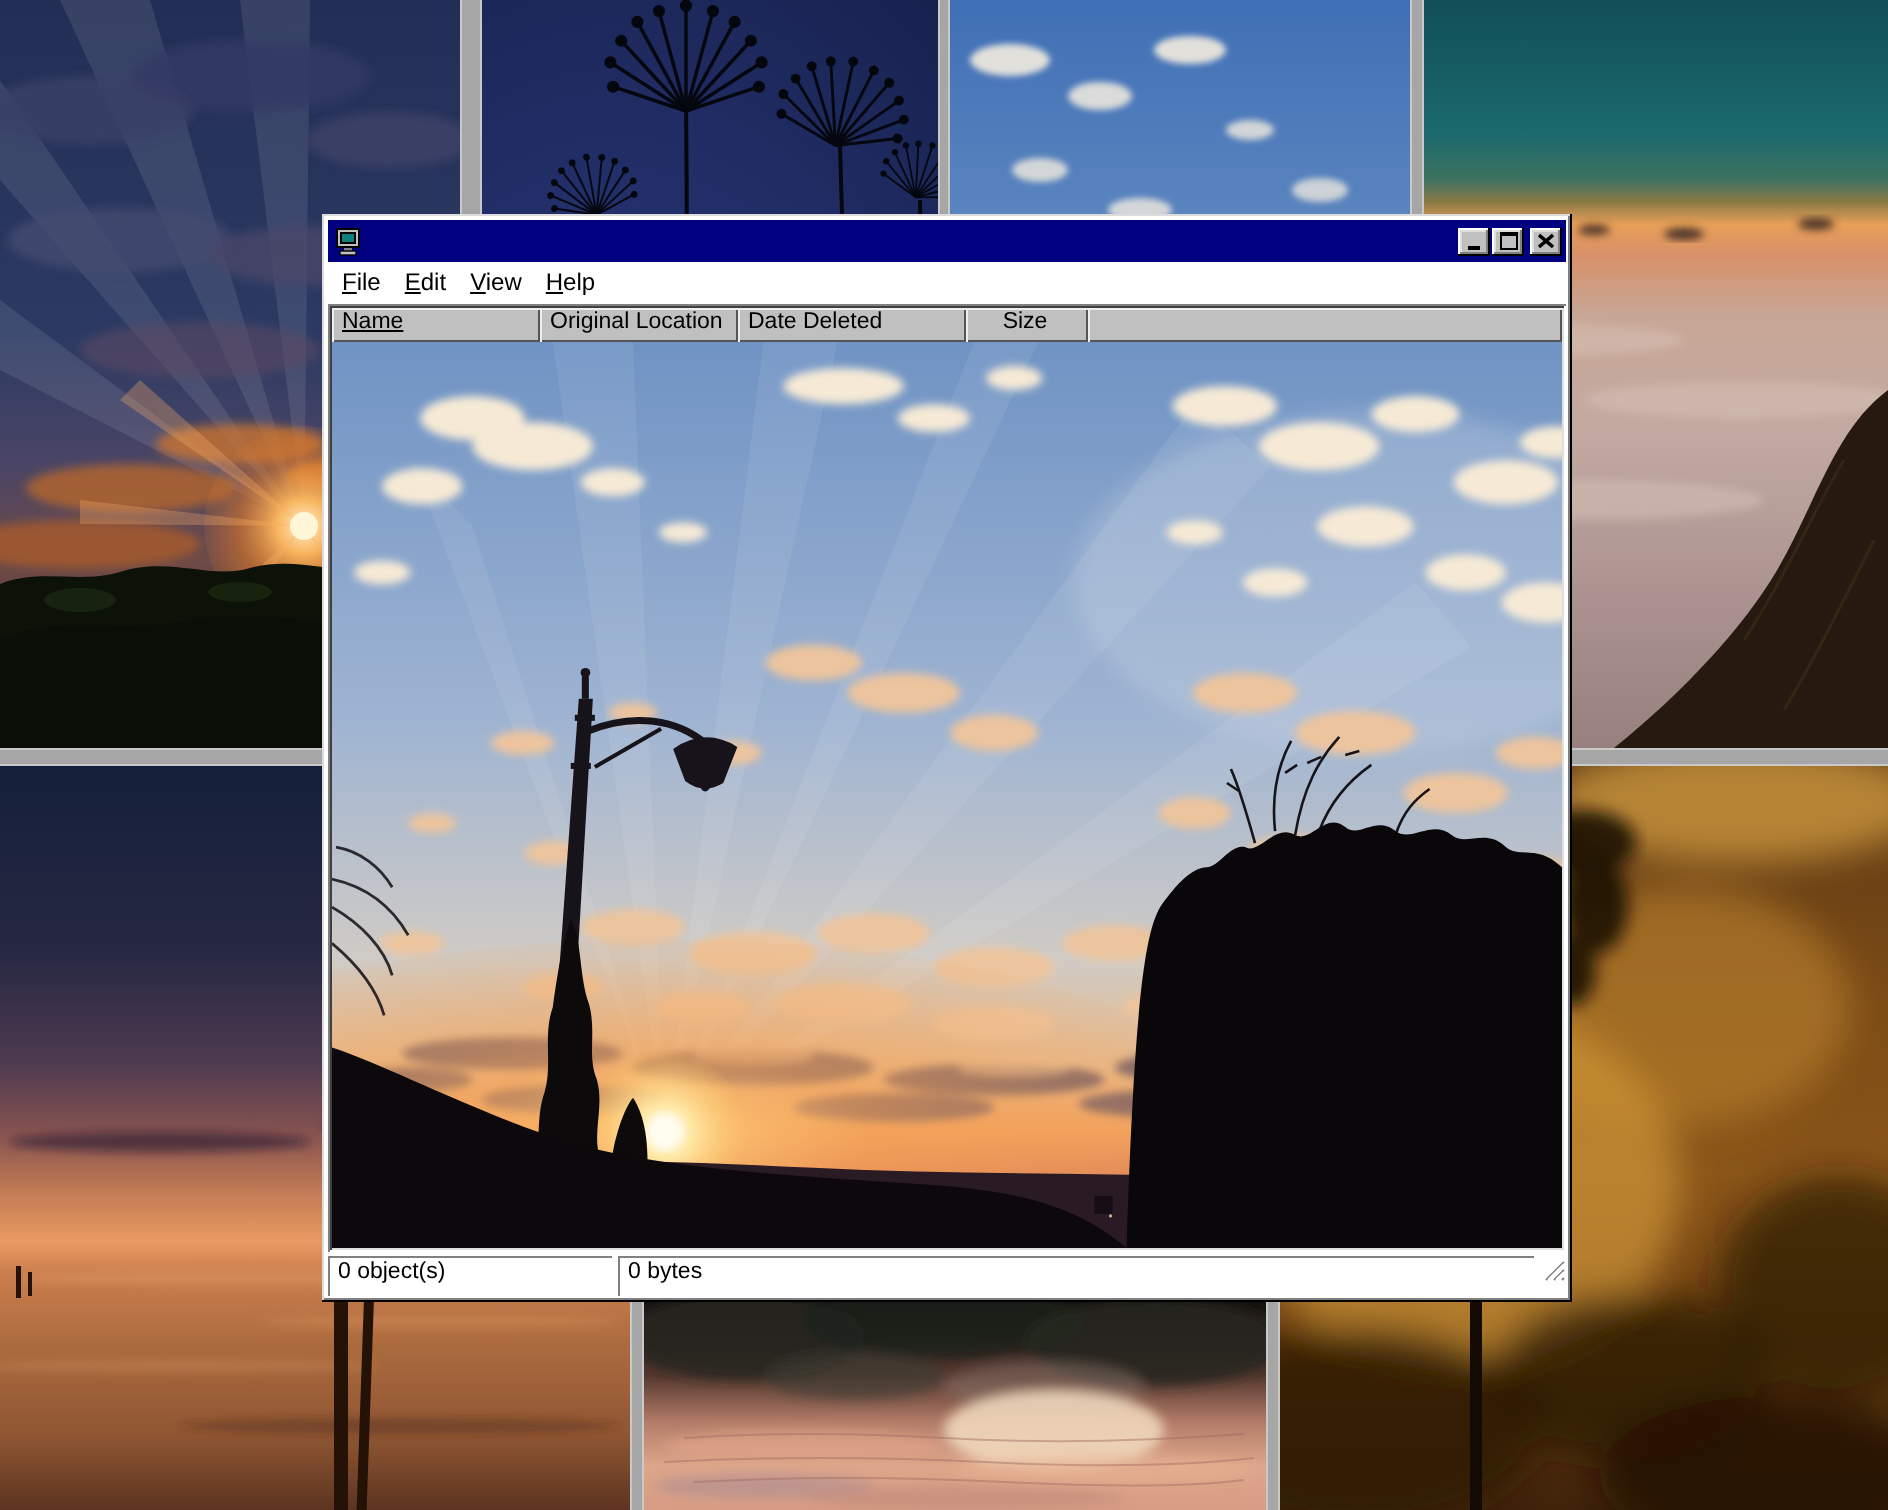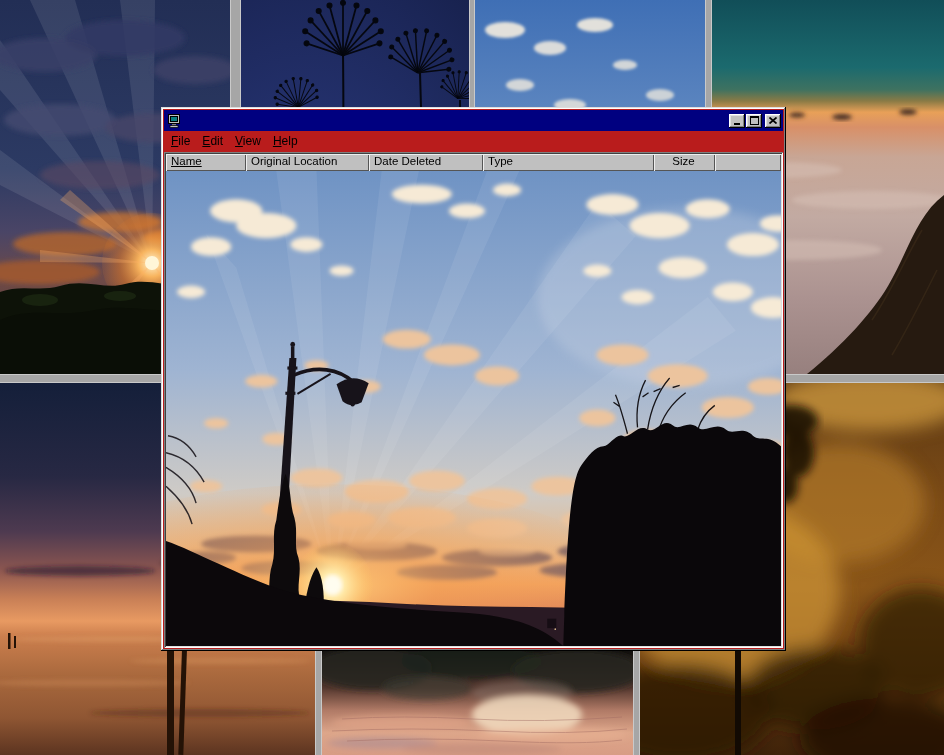--- a/index.html
+++ b/index.html
@@ -8,21 +8,21 @@
     background:#a6a6a6;
     font-family:"Liberation Sans",sans-serif;
     -webkit-font-smoothing:none;
   }
   .tile{position:absolute;overflow:hidden;outline:1px solid #c9c9c9;}
   .tile svg{display:block;}
 
   
   .win{
     position:absolute;left:161px;top:107px;width:625px;height:544px;
-    background:#b91c1c;box-sizing:border-box;padding:3px;
+    background:#ffffff;box-sizing:border-box;padding:3px;
     box-shadow:inset -1px -1px 0 #000,inset 1px 1px 0 #dcdcdc,
                inset -2px -2px 0 #808080,inset 2px 2px 0 #fff;
     display:flex;flex-direction:column;
   }
   .titlebar{
     height:19px;flex:0 0 19px;background:#000080;
     display:flex;align-items:center;padding:1px 2px;margin:0;
   }
   .ticon{width:15px;height:14px;margin:0 3px 0 1px;flex:0 0 auto;}
   .tfill{flex:1;}
@@ -45,21 +45,21 @@
     box-shadow:inset 1px 1px 0 #808080,inset -1px -1px 0 #fff,
                inset 2px 2px 0 #404040,inset -2px -2px 0 #dfdfdf;
     padding:2px;background:#c0c0c0;min-height:0;
   }
   .headers{height:17px;flex:0 0 17px;display:flex;font-size:11.5px;}
   .hcell{
     background:#c0c0c0;box-sizing:border-box;padding:1px 5px 0 5px;
     box-shadow:inset 1px 1px 0 #eee,inset -1px -1px 0 #555;
     white-space:nowrap;overflow:hidden;
   }
-  .c0{width:80px;text-decoration:underline;} .c1{width:123px;} .c2{width:114px;} .c3{width:171px;}
+  .c0{width:104px;text-decoration:underline;} .c1{width:99px;} .c2{width:114px;} .c3{width:171px;}
   .c4{width:61px;text-align:center;padding-right:7px;} .c5{flex:1;}
   .photo{flex:1;position:relative;overflow:hidden;background:#000;min-height:0;}
   .photo svg{position:absolute;inset:0;}
   .statusbar{
     height:20px;flex:0 0 20px;margin-top:2px;display:flex;gap:3px;
     font-size:11.5px;align-items:stretch;
   }
   .spanel{
     box-shadow:inset 1px 1px 0 #808080,inset -1px -1px 0 #fff;
     padding:2px 5px 0 5px;box-sizing:border-box;white-space:nowrap;overflow:hidden;
@@ -390,21 +390,20 @@
     <span class="menu-item"><span class="mn">E</span><span>dit</span></span>
     <span class="menu-item"><span class="mn">V</span><span>iew</span></span>
     <span class="menu-item"><span class="mn">H</span><span>elp</span></span>
   </div>
 
   <div class="listbox">
     <div class="headers">
       <div class="hcell c0">Name</div>
       <div class="hcell c1">Original Location</div>
       <div class="hcell c2">Date Deleted</div>
-      <div class="hcell c3">Type</div>
       <div class="hcell c4">Size</div>
       <div class="hcell c5"></div>
     </div>
 
     <div class="photo">
       <svg width="100%" height="100%" viewBox="0 0 613 452" preserveAspectRatio="none">
        <defs>
         <linearGradient id="wSky" x1="0" y1="0" x2="0" y2="1">
           <stop offset="0" stop-color="#6f93c4"></stop>
               <stop offset=".42" stop-color="#9fb4d2"></stop>
@@ -573,13 +572,23 @@
          <path d="M460,250 C455,232 452,222 448,213"></path>
          <path d="M492,244 C498,228 508,218 518,211"></path>
          <path d="M530,246 C534,234 540,228 547,223"></path>
          <path d="M475,215 l6,-4 M486,210 l7,-3 M452,224 l-6,-4 M505,206 l7,-2"></path>
         </g>
        </g>
       </svg>
     </div>
   </div>
 
+  <div class="statusbar">
+    <div class="spanel sp1"><span>0 object(s)</span></div>
+    <div class="spanel sp2"><span>0 bytes</span></div>
+    <div class="grip">
+      <svg width="13" height="13" viewBox="0 0 13 13">
+        <path d="M12,3 L3,12 M12,7 L7,12 M12,11 L11,12" stroke="#808080" stroke-width="1"></path>
+        <path d="M12,4 L4,12 M12,8 L8,12 M12,12 L12,12" stroke="#ffffff" stroke-width="1"></path>
+      </svg>
+    </div>
+  </div>
 </div>
 
 </body></html>

